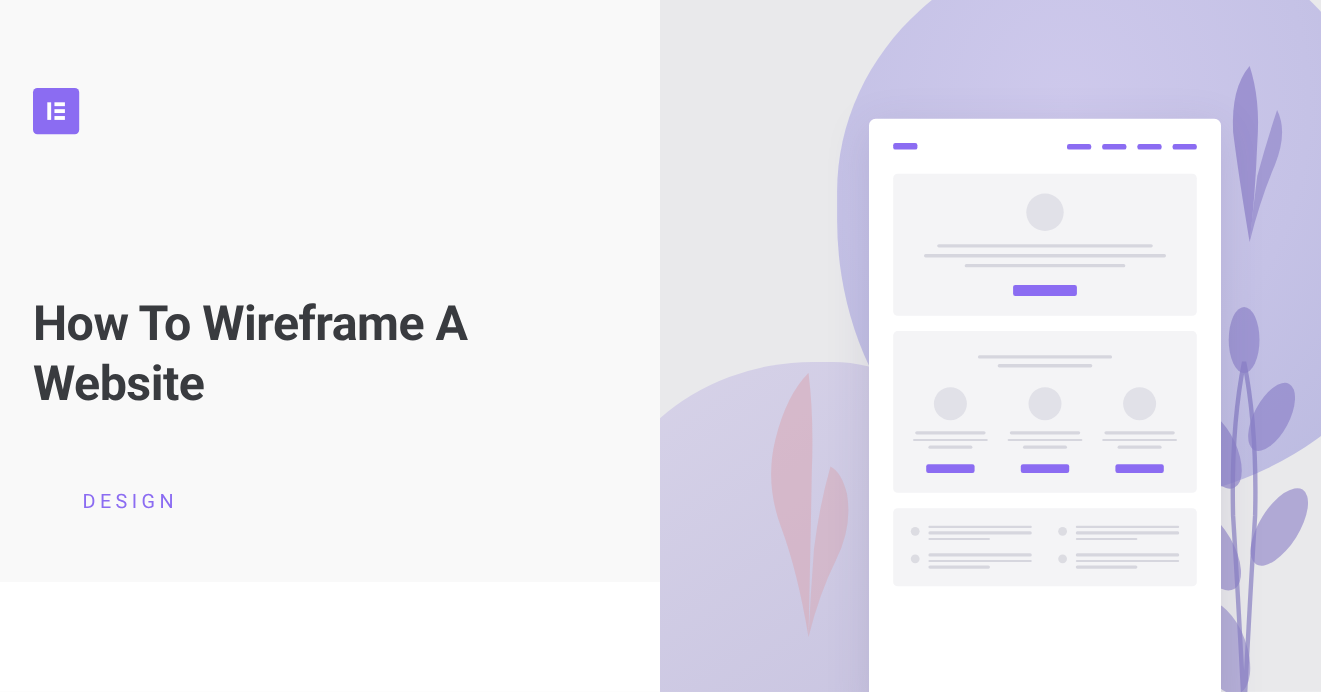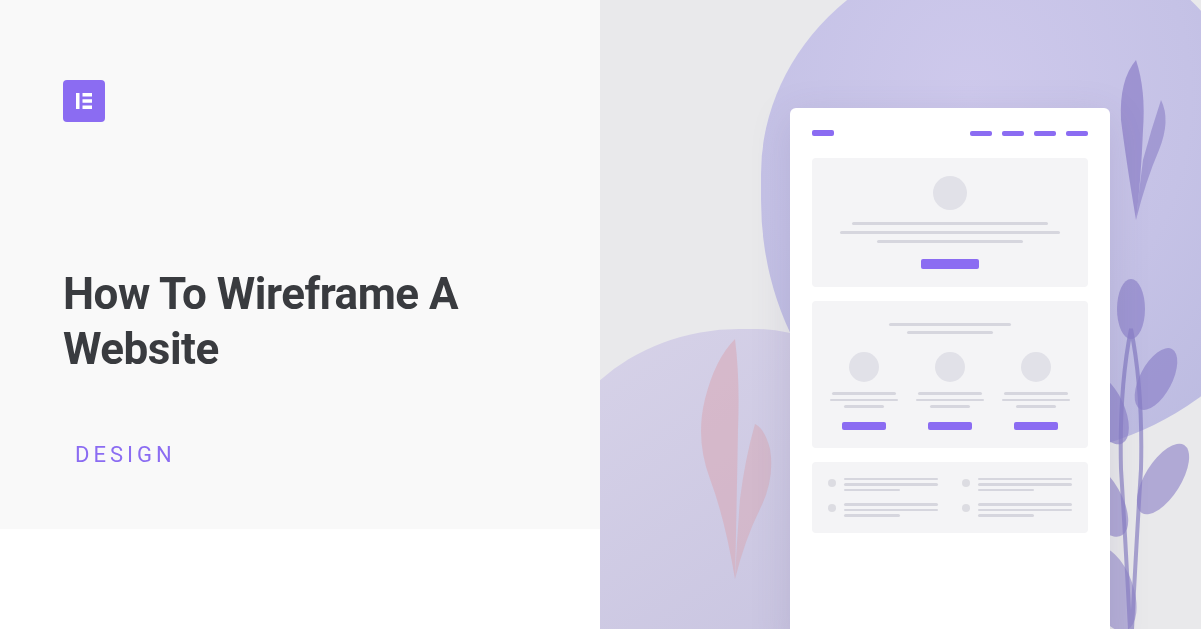--- a/index.html
+++ b/index.html
@@ -9,21 +9,21 @@
   overflow: hidden;
   font-family: -apple-system, BlinkMacSystemFont, "Segoe UI", Roboto, Helvetica, Arial, sans-serif;
   display: flex;
 }
 .left-panel {
   width: 600px;
   height: 529px;
   background: #f9f9f9;
   display: flex;
   flex-direction: column;
-  padding: 80px 0 0 63px;
+  padding: 80px 0 0 30px;
   position: relative;
 }
 .logo {
   width: 42px;
   height: 42px;
   background: #8b6cf2;
   border-radius: 4px;
   display: flex;
   align-items: center;
   justify-content: center;
@@ -35,21 +35,21 @@
   font-weight: 700;
   color: #393b3f;
   line-height: 1.25;
   letter-spacing: -0.5px;
   max-width: 480px;
 }
 .category {
   position: absolute;
   bottom: 62px;
   left: 75px;
-  font-size: 22px;
+  font-size: 18px;
   font-weight: 400;
   color: #8b6cf2;
   letter-spacing: 4px;
 }
 .right-panel {
   width: 601px;
   height: 629px;
   background: #e9e9eb;
   position: relative;
   overflow: hidden;

